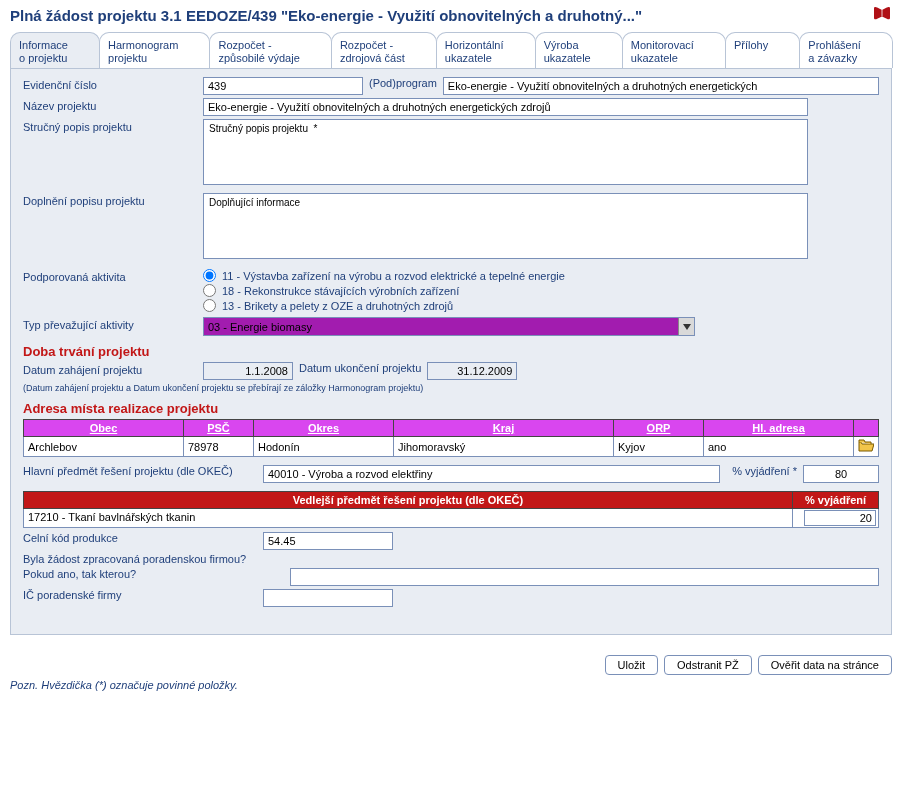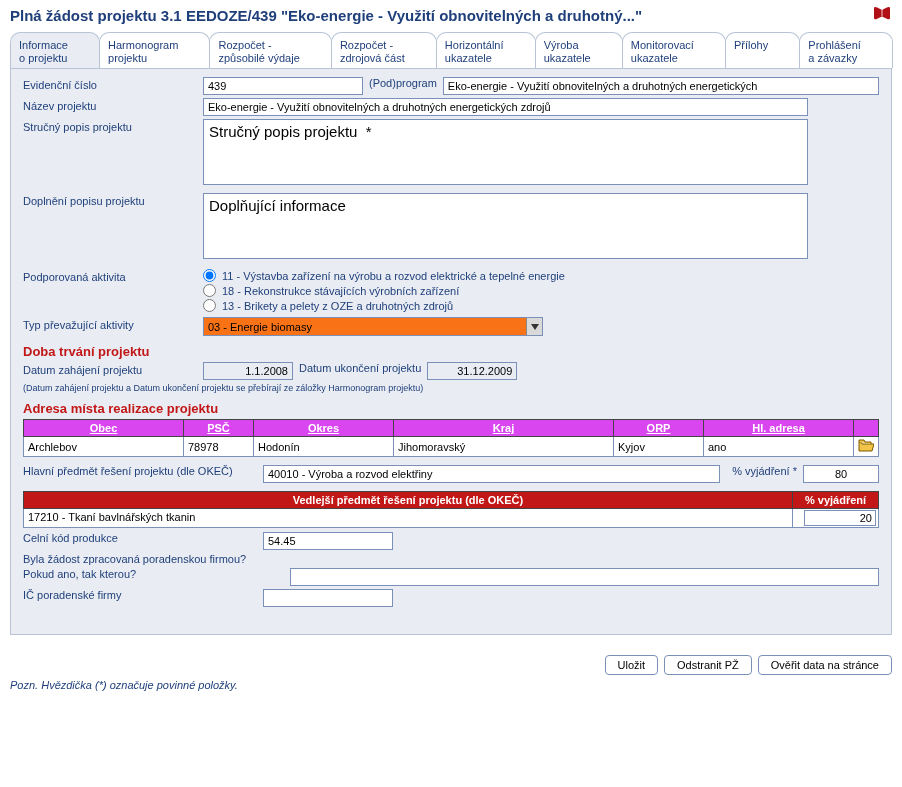--- a/index.html
+++ b/index.html
@@ -8,25 +8,25 @@
 .header { display: flex; justify-content: space-between; align-items: center; margin-bottom: 8px; }
 .header-title { color: #1f3f7a; font-size: 15px; font-weight: bold; }
 .book-icon svg { width: 20px; height: 16px; }
 .tabs { display: flex; }
 .tab { border: 1px solid #b8c4d6; border-bottom: none; border-radius: 10px 10px 0 0; padding: 6px 8px 4px 8px; text-align: left; color: #1f3f7a; font-size: 11px; line-height: 1.15; background: #fff; margin-right: -1px; cursor: pointer; flex: 1 1 auto; min-width: 0; }
 .tab.active { background: #e9edf3; position: relative; z-index: 2; }
 .form-area { background: #e9edf3; border: 1px solid #b8c4d6; padding: 8px 12px 24px 12px; position: relative; }
 .row { display: flex; align-items: flex-start; margin-bottom: 3px; }
 .label { width: 180px; color: #1f3f7a; padding-top: 2px; }
 .field { border: 1px solid #7a90b8; background: #fff; padding: 2px 4px; font-size: 11px; height: 18px; }
-.textarea { border: 1px solid #7a90b8; background: #fff; padding: 3px 5px; font-size: 15px; resize: none; width: 605px; height: 66px; font-family: Arial, sans-serif; }
+.textarea { border: 1px solid #7a90b8; background: #fff; padding: 3px 5px; font-size: 10px; resize: none; width: 605px; height: 66px; font-family: Arial, sans-serif; }
 .sublabel { color: #1f3f7a; padding: 0 6px; }
 .radio-row { display: flex; align-items: center; color: #1f3f7a; margin-bottom: 2px; }
 .radio-row input { margin-right: 6px; }
-.select { border: 1px solid #7a90b8; background: #f97316; height: 19px; width: 340px; display: flex; align-items: center; justify-content: space-between; padding: 0 0 0 4px; }
+.select { border: 1px solid #7a90b8; background: #a21caf; height: 19px; width: 492px; display: flex; align-items: center; justify-content: space-between; padding: 0 0 0 4px; }
 .select-btn { width: 16px; height: 17px; background: #d9d9d9; border-left: 1px solid #888; display: flex; align-items: center; justify-content: center; }
 .section-title { color: #c21717; font-weight: bold; font-size: 13px; margin: 8px 0 3px 0; }
 .note { color: #1f3f7a; font-size: 9px; margin-top: 1px; }
 .table { width: 100%; border-collapse: collapse; }
 .table th { background: #d946ef; color: #fff; font-weight: bold; border: 1px solid #444; padding: 2px 4px; text-align: center; font-size: 11px; text-decoration: underline; }
 .table td { border: 1px solid #7a90b8; background: #fff; padding: 2px 4px; font-size: 11px; }
 .folder-cell { width: 24px; text-align: center; }
 .red-header-bar { background: #c21717; color: #fff; font-weight: bold; border: 1px solid #444; display: flex; }
 .red-header-bar .lbl1 { flex: 1; text-align: center; padding: 2px; border-right: 1px solid #444; }
 .red-header-bar .lbl2 { width: 85px; text-align: center; padding: 2px; }

